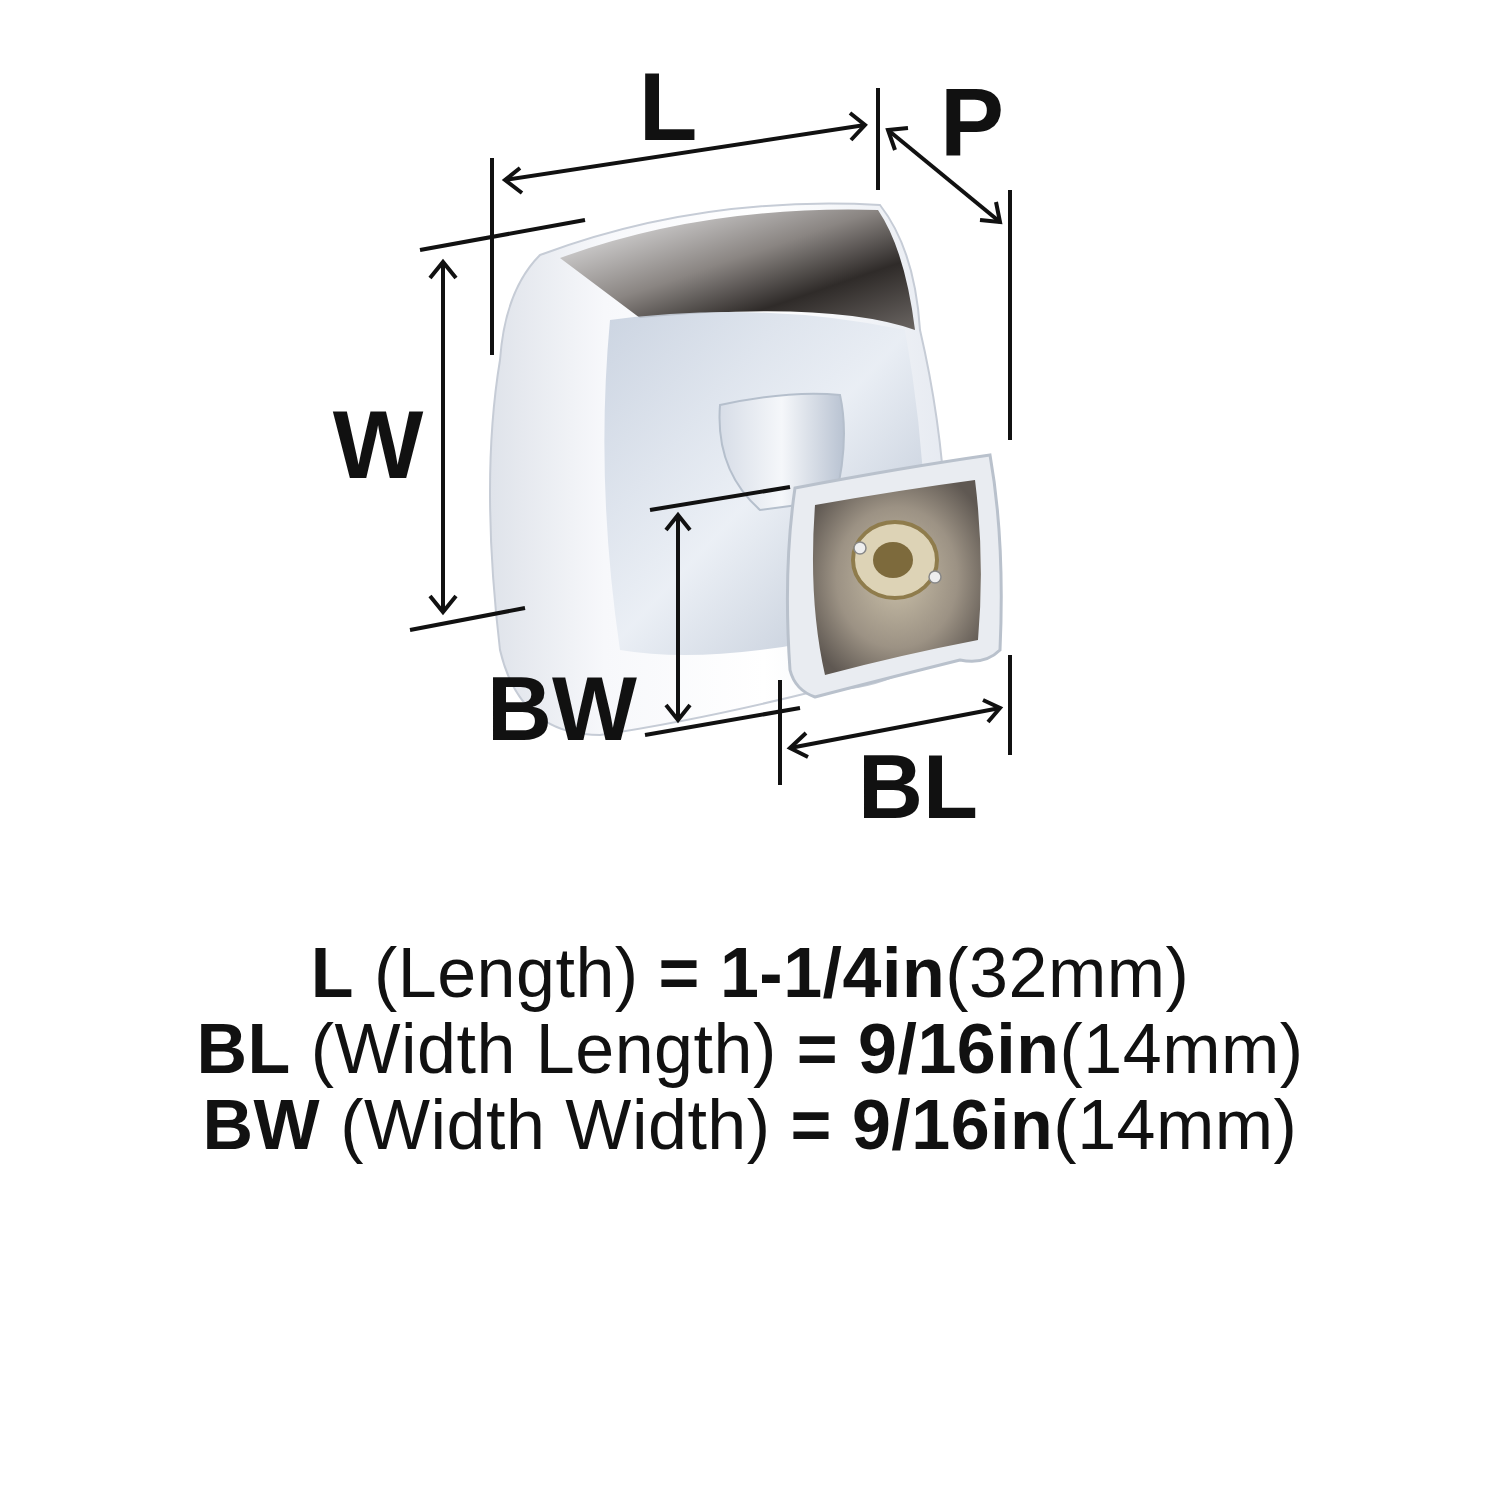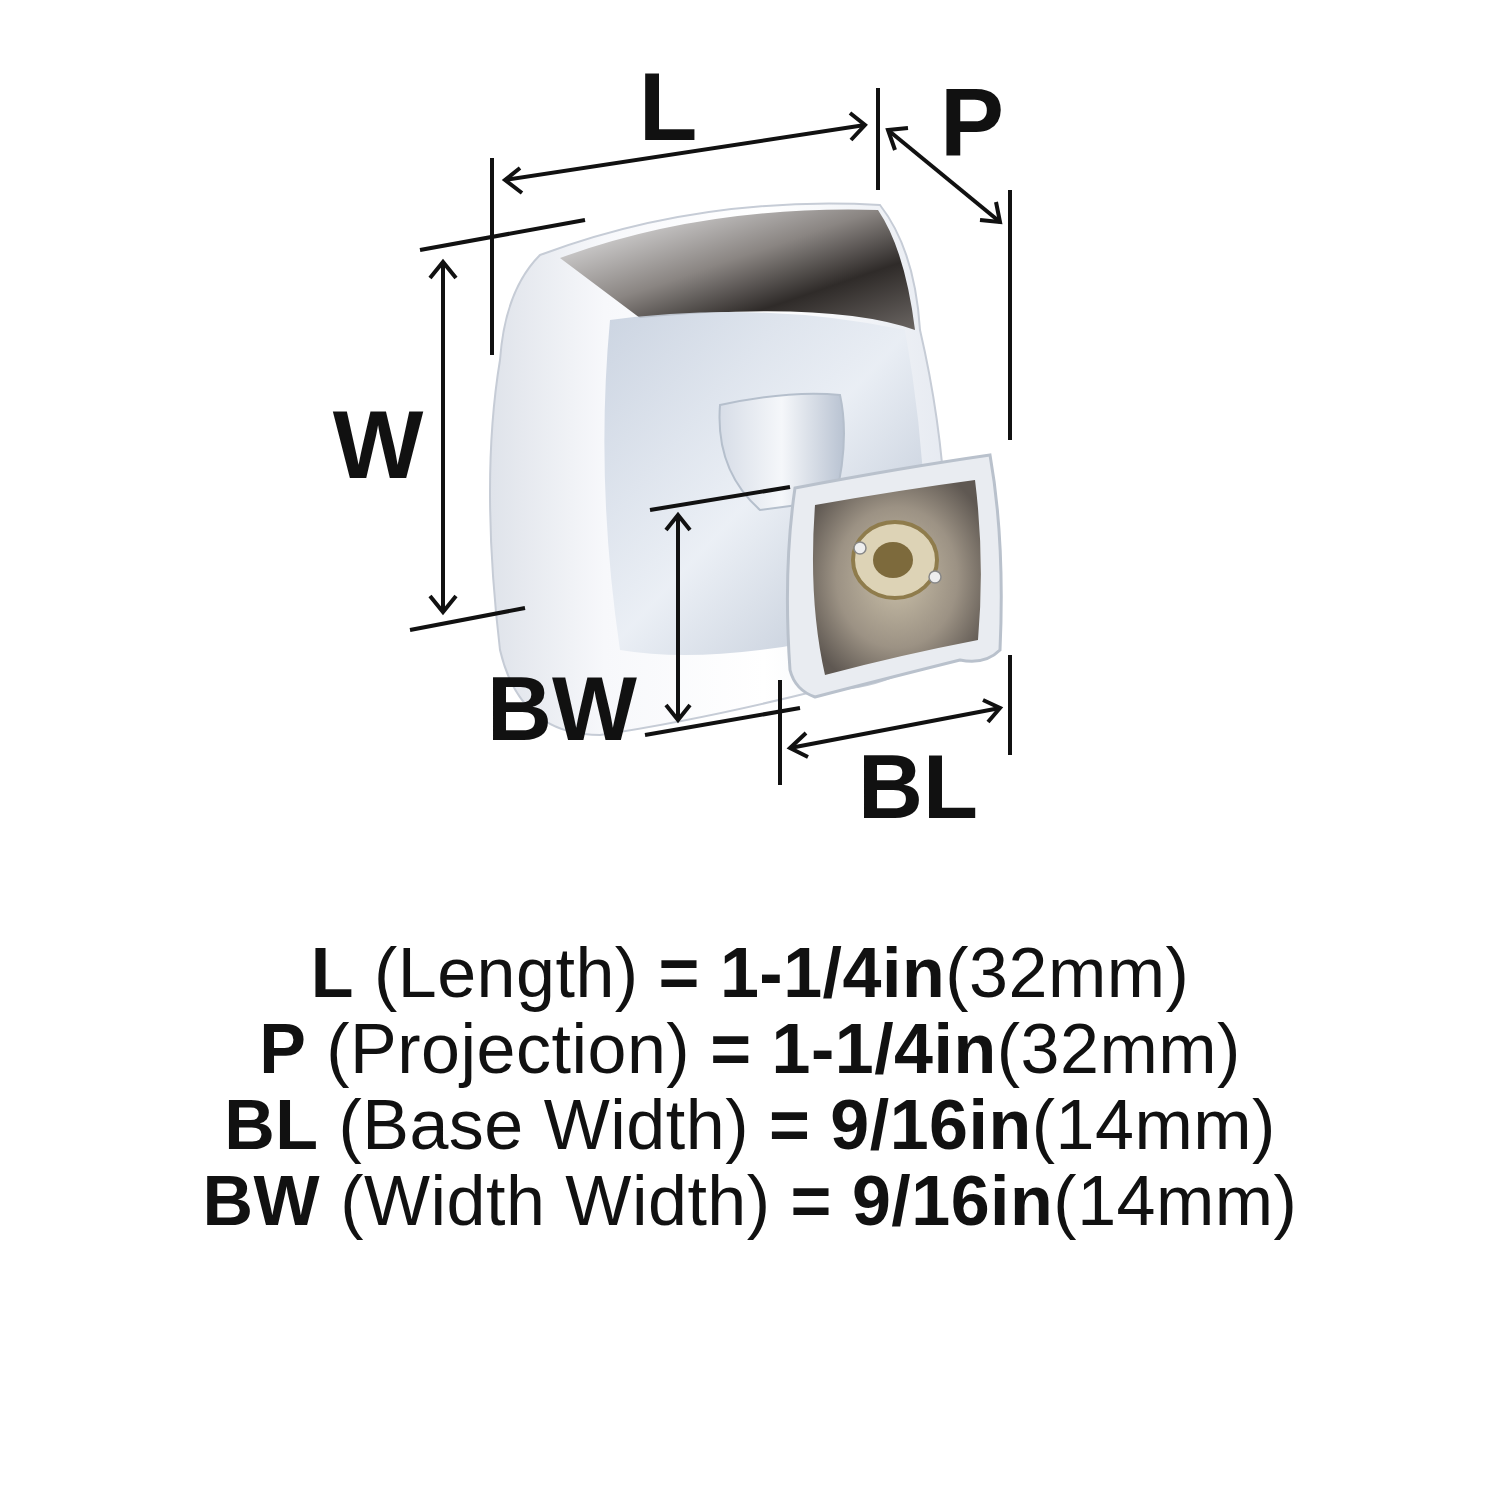--- a/index.html
+++ b/index.html
@@ -144,28 +144,22 @@
 </svg>
 
 <div id="specs">
   <div class="spec-row">
     <span class="spec-code">L</span>
     <span class="spec-name">(Length)</span>
     <span class="spec-eq">=</span>
     <span class="spec-imperial">1-1/4in</span><span class="spec-metric">(32mm)</span>
   </div>
   <div class="spec-row">
-    <span class="spec-code">P</span>
-    <span class="spec-name">(Projection)</span>
-    <span class="spec-eq">=</span>
-    <span class="spec-imperial">1-1/4in</span><span class="spec-metric">(32mm)</span>
-  </div>
-  <div class="spec-row">
     <span class="spec-code">BL</span>
-    <span class="spec-name">(Base Width)</span>
+    <span class="spec-name">(Width Length)</span>
     <span class="spec-eq">=</span>
     <span class="spec-imperial">9/16in</span><span class="spec-metric">(14mm)</span>
   </div>
   <div class="spec-row">
     <span class="spec-code">BW</span>
     <span class="spec-name">(Width Width)</span>
     <span class="spec-eq">=</span>
     <span class="spec-imperial">9/16in</span><span class="spec-metric">(14mm)</span>
   </div>
 </div>

